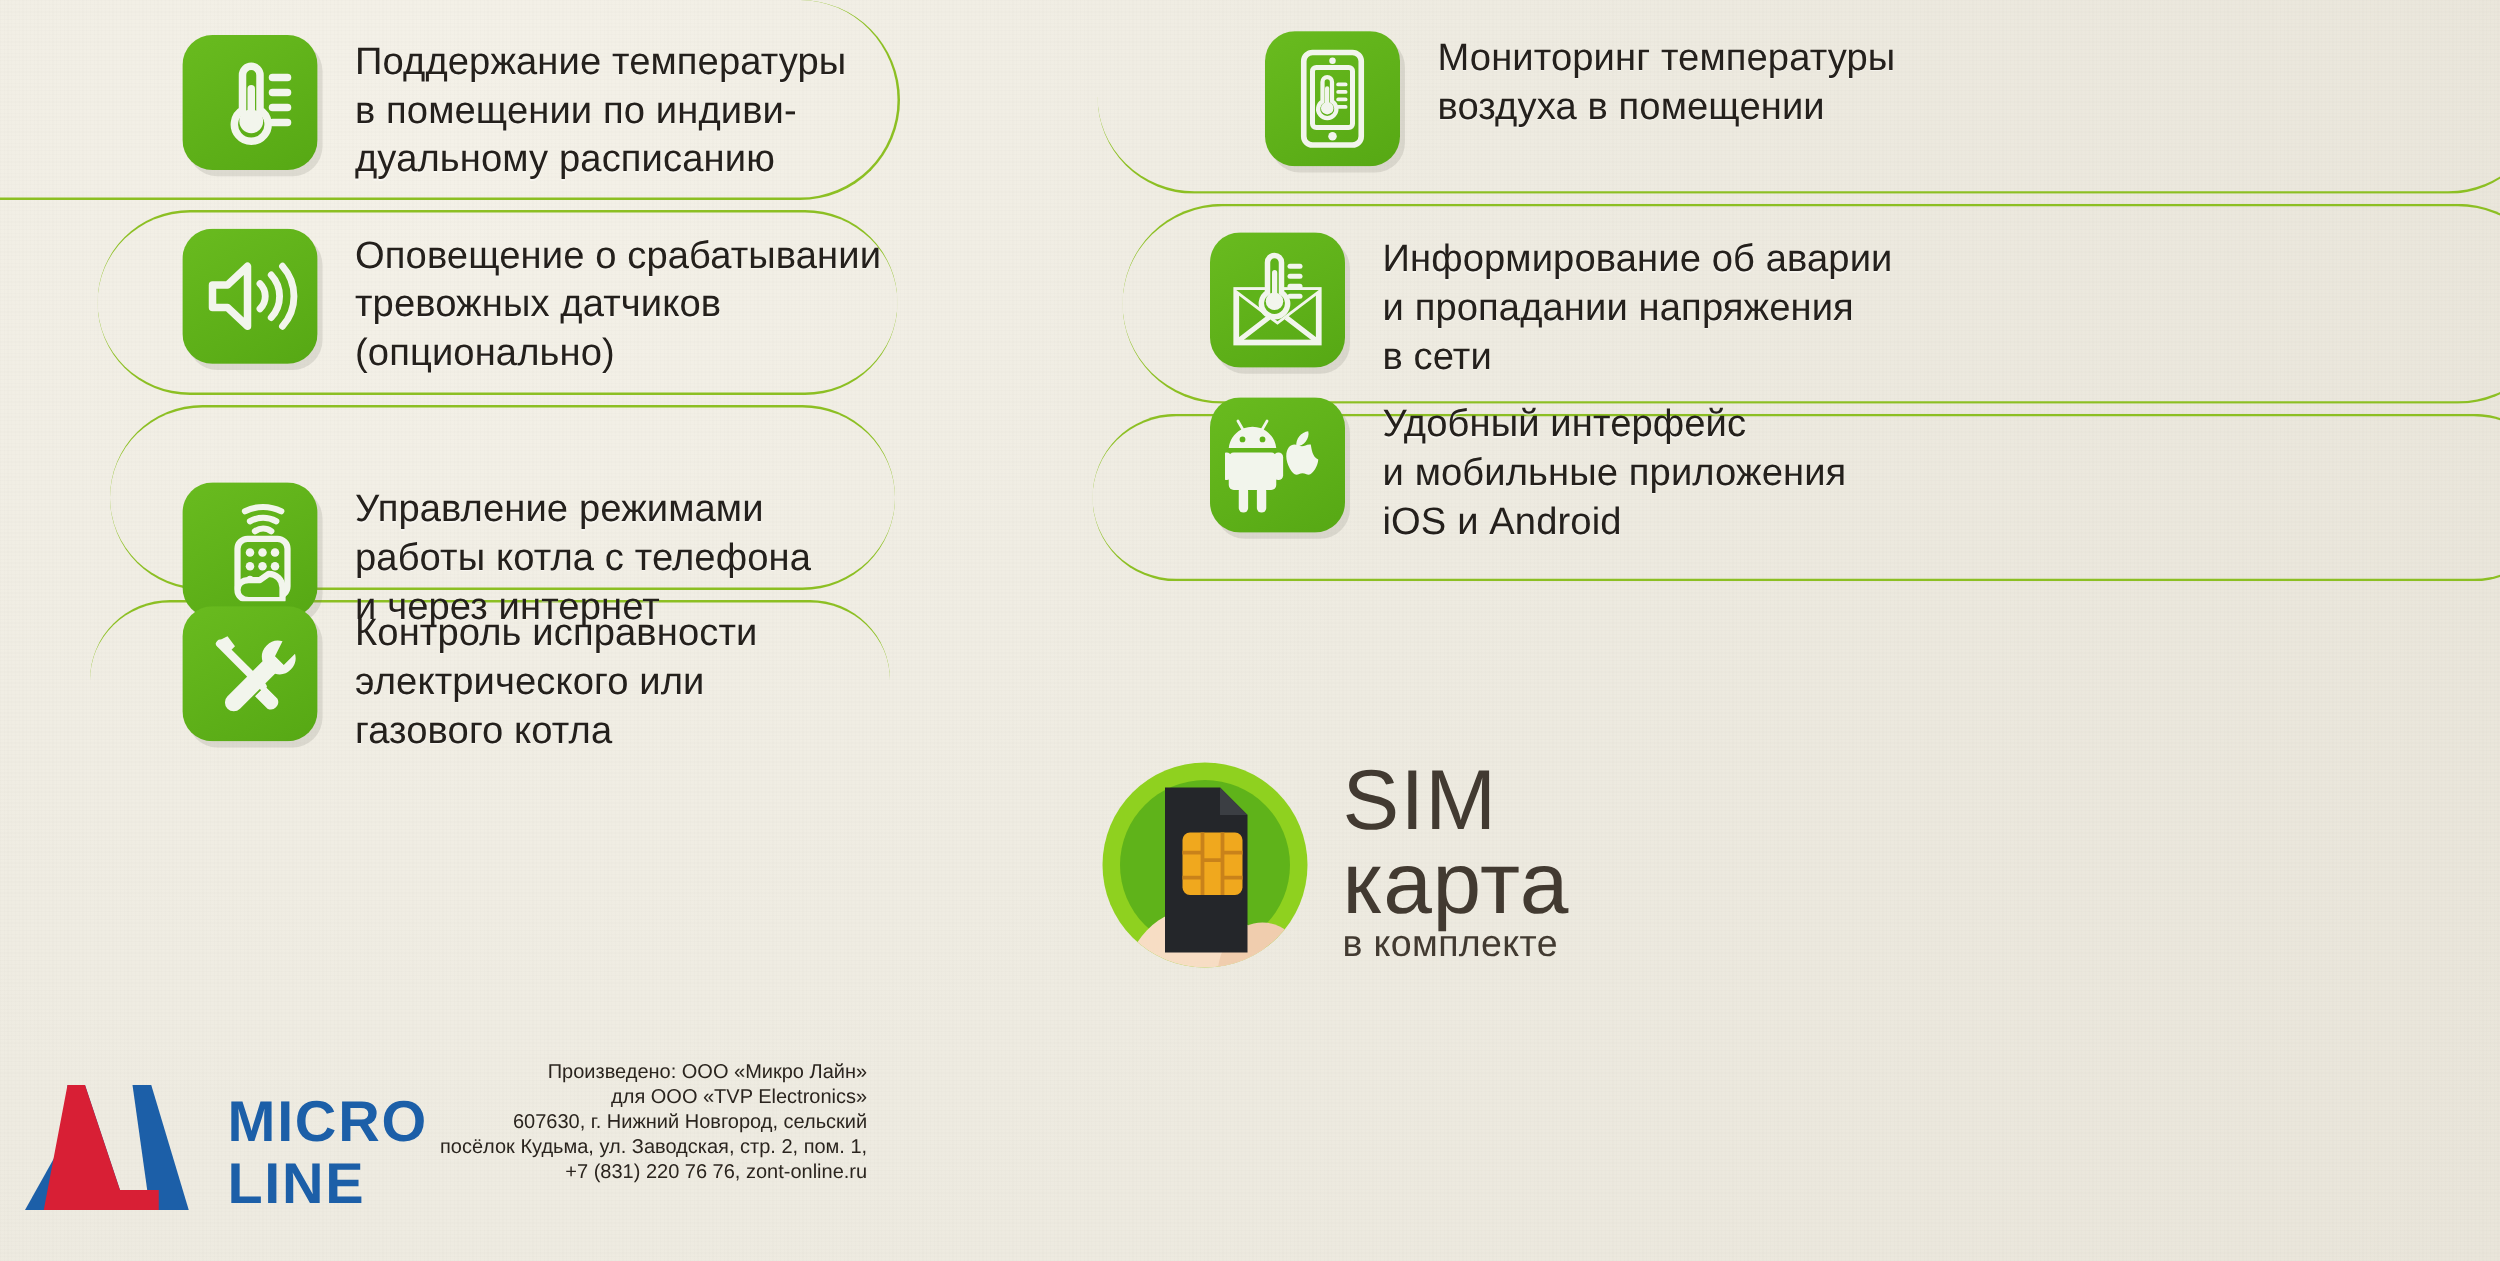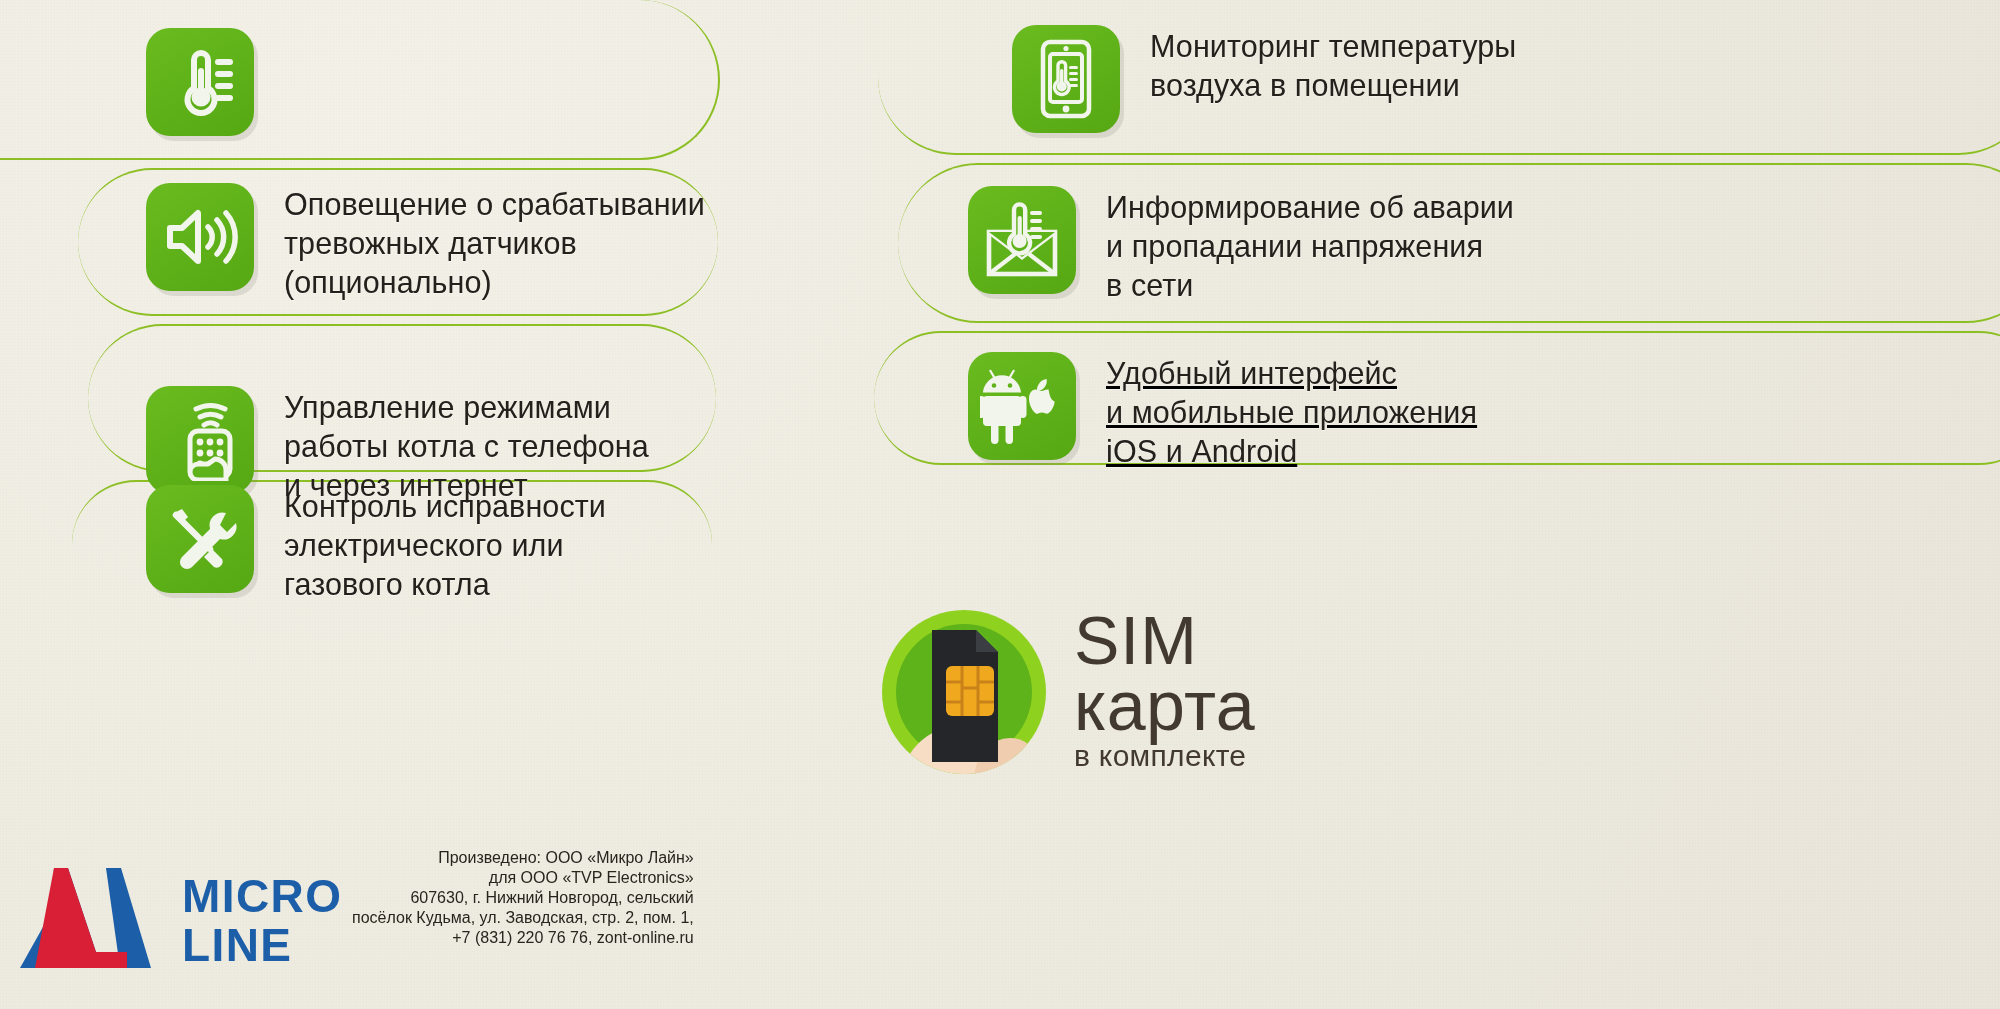--- a/index.html
+++ b/index.html
@@ -119,20 +119,23 @@
         <circle cx="41" cy="55" r="9.5" fill="#f2f5ec"></circle>
         <rect x="38" y="26" width="6" height="28" rx="3" fill="#f2f5ec"></rect>
         <g fill="#f2f5ec">
           <rect x="55" y="17" width="18" height="6" rx="3"></rect>
           <rect x="55" y="29" width="18" height="6" rx="3"></rect>
           <rect x="55" y="41" width="18" height="6" rx="3"></rect>
           <rect x="55" y="53" width="18" height="6" rx="3"></rect>
         </g>
       </svg>
     </div>
+    <div class="feat-text">Поддержание температуры
+в помещении по индиви-
+дуальному расписанию</div>
   </div>
 
   <div class="feature" style="left:146px;top:183px;">
     <div class="icon-tile">
       <svg width="80" height="80" viewBox="0 0 80 80">
         <path d="M10 31h12L38 16v48L22 49H10z" fill="none" stroke="#f2f5ec" stroke-width="6" stroke-linejoin="round"></path>
         <g fill="none" stroke="#f2f5ec" stroke-width="5.5" stroke-linecap="round">
           <path d="M48 30a14 14 0 0 1 0 20"></path>
           <path d="M57 23a25 25 0 0 1 0 34"></path>
           <path d="M66 16a36 36 0 0 1 0 48"></path>
@@ -225,21 +228,21 @@
           <rect x="49" y="27" width="12" height="4" rx="2"></rect>
           <rect x="49" y="35" width="12" height="4" rx="2"></rect>
         </g>
       </svg>
     </div>
     <div class="feat-text">Информирование об аварии
 и пропадании напряжения
 в сети</div>
   </div>
 
-  <div class="feature" style="left:968px;top:352px;text-decoration:underline;">
+  <div class="feature" style="left:968px;top:318px;">
     <div class="icon-tile">
       <svg width="84" height="78" viewBox="0 0 84 78">
 
         <g fill="#f2f5ec">
           <path d="M13 10.5l-3.6-6.2a1.1 1.1 0 0 1 1.9-1.1l3.7 6.4a21 21 0 0 1 14 0l3.7-6.4a1.1 1.1 0 0 1 1.9 1.1L31 10.5C36.6 13.6 40.4 19 41 25.4H3C3.6 19 7.4 13.6 13 10.5z"></path>
           <circle cx="14" cy="18.5" r="2.3" fill="#5fb31a"></circle>
           <circle cx="30" cy="18.5" r="2.3" fill="#5fb31a"></circle>
           <rect x="3" y="29" width="38" height="30" rx="4"></rect>
           <rect x="-2.5" y="29" width="7.5" height="22" rx="3.7"></rect>
           <rect x="39" y="29" width="7.5" height="22" rx="3.7"></rect>

